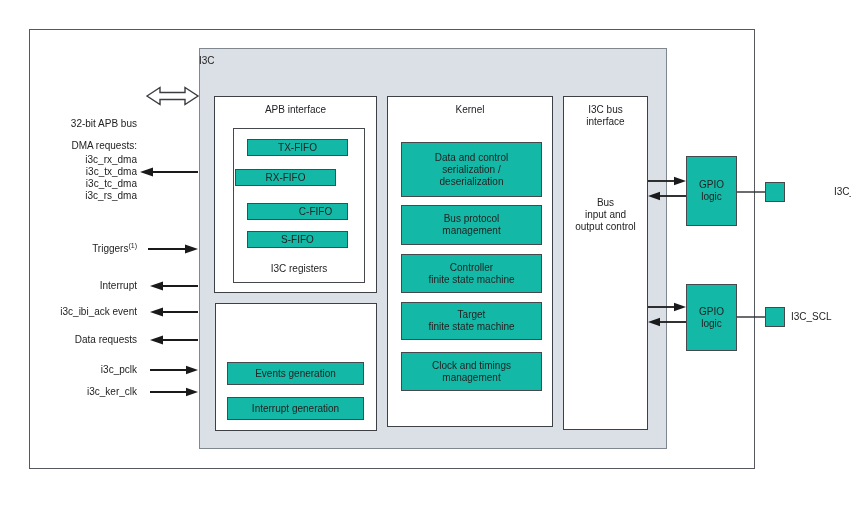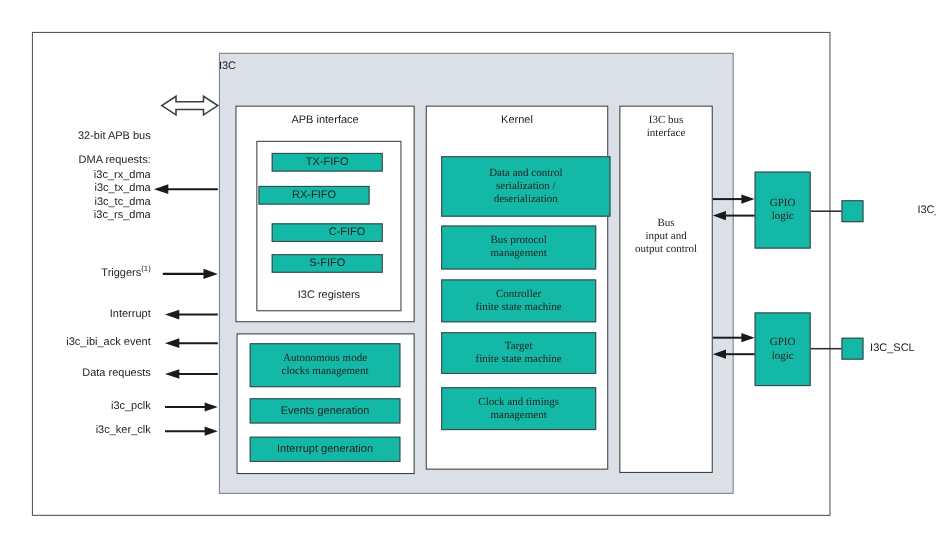--- a/index.html
+++ b/index.html
@@ -9,21 +9,21 @@
     color:#232323;font-size:10px;line-height:12px;
     overflow:hidden;
   }
   *{box-sizing:border-box;}
   .abs{position:absolute;}
   .outer-rect{border:1.2px solid #55585c;background:#ffffff;}
   .i3c-block{background:#dbe0e7;border:1px solid #81878f;}
   .section{background:#ffffff;border:1.4px solid #3d4045;}
   .group{background:#ffffff;border:1px solid #45484d;}
   .subbox{background:#14b8a6;border:1px solid #45484d;display:flex;align-items:center;justify-content:center;text-align:center;}
-  .ml{white-space:pre-line;font-family:Liberation Serif, serif;}
+  .ml{white-space:pre-line;}
   .sec-title{position:absolute;left:0;right:0;top:7px;text-align:center;white-space:pre-line;}
   .llabel{position:absolute;right:714px;text-align:right;white-space:nowrap;}
   .rlabel{position:absolute;white-space:nowrap;}
   sup{font-size:7px;line-height:0;vertical-align:super;}
   svg.overlay{position:absolute;left:0;top:0;pointer-events:none;}
 </style>
 </head>
 <body>
 
 <div class="canvas">
@@ -45,33 +45,31 @@
     </div>
   <div class="abs subbox" style="left:247px;top:203px;width:101px;height:17px;padding-left:36px;">
       <span>C-FIFO</span>
     </div>
   <div class="abs subbox" style="left:247px;top:231px;width:101px;height:17px;">
       <span>S-FIFO</span>
     </div>
   <div class="abs" style="left:233px;top:263px;width:132px;text-align:center;">I3C registers</div>
 
   <div class="abs section" style="left:215px;top:303px;width:162px;height:128px;"></div>
-  <div class="abs subbox ml" style="left:227px;top:312px;width:137px;height:40px;"><span class="ml">Autonomous mode
-clocks management</span></div>
   <div class="abs subbox" style="left:227px;top:362px;width:137px;height:23px;">
       <span>Events generation</span>
     </div>
   <div class="abs subbox" style="left:227px;top:397px;width:137px;height:23px;">
       <span>Interrupt generation</span>
     </div>
 
   <div class="abs section" style="left:387px;top:96px;width:166px;height:331px;">
     <div class="sec-title">Kernel</div>
   </div>
-  <div class="abs subbox" style="left:401px;top:142px;width:154px;height:55px;">
+  <div class="abs subbox" style="left:401px;top:142px;width:141px;height:55px;">
       <span class="ml">Data and control
 serialization /
 deserialization</span>
     </div>
   <div class="abs subbox" style="left:401px;top:205px;width:141px;height:40px;">
       <span class="ml">Bus protocol
 management</span>
     </div>
   <div class="abs subbox" style="left:401px;top:254px;width:141px;height:39px;">
       <span class="ml">Controller

